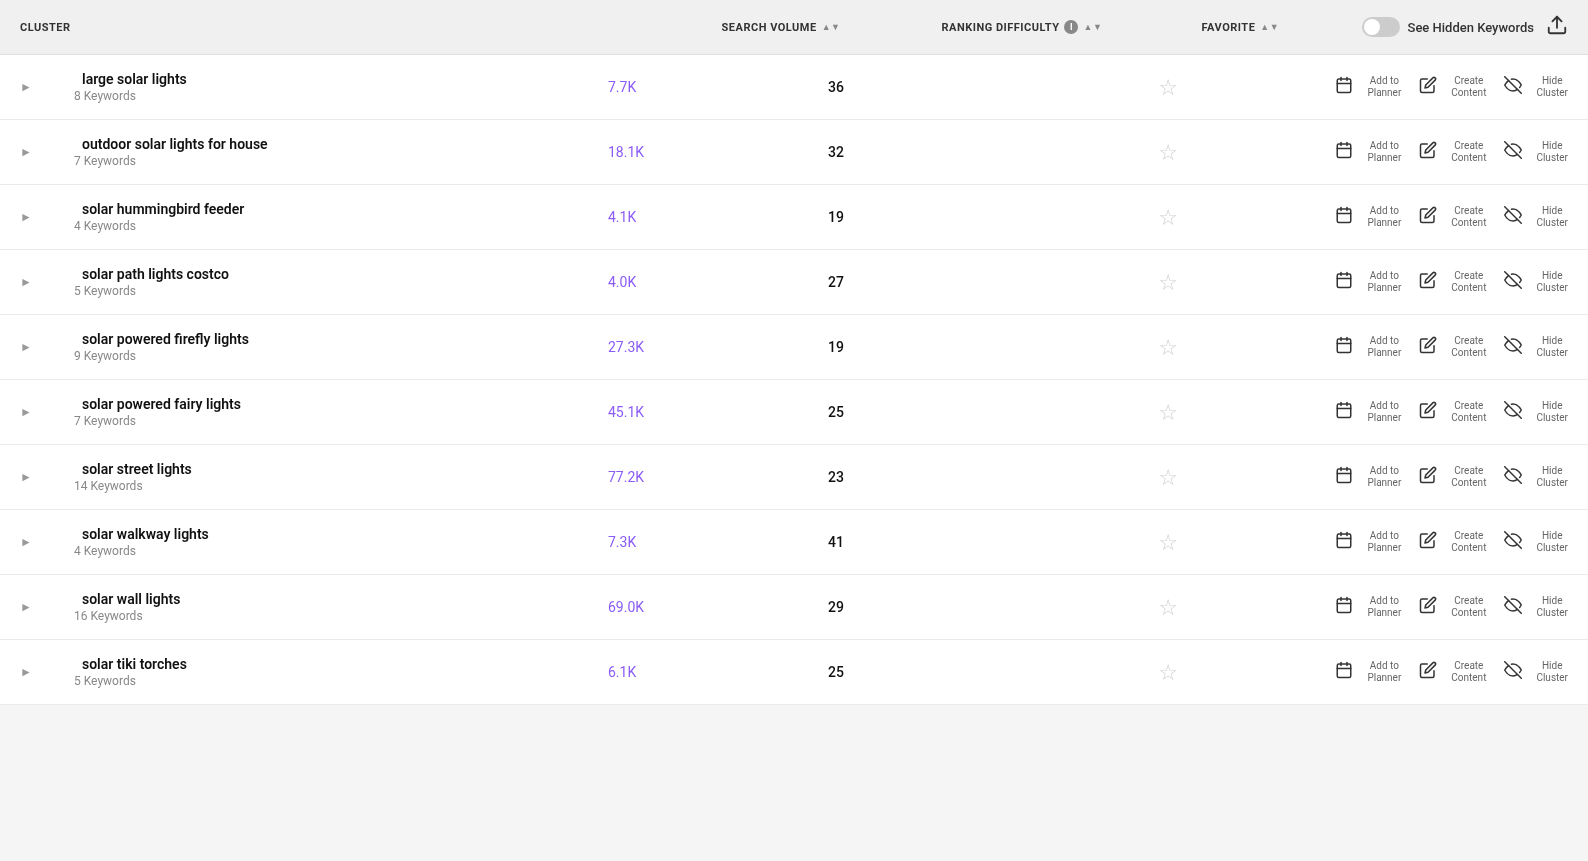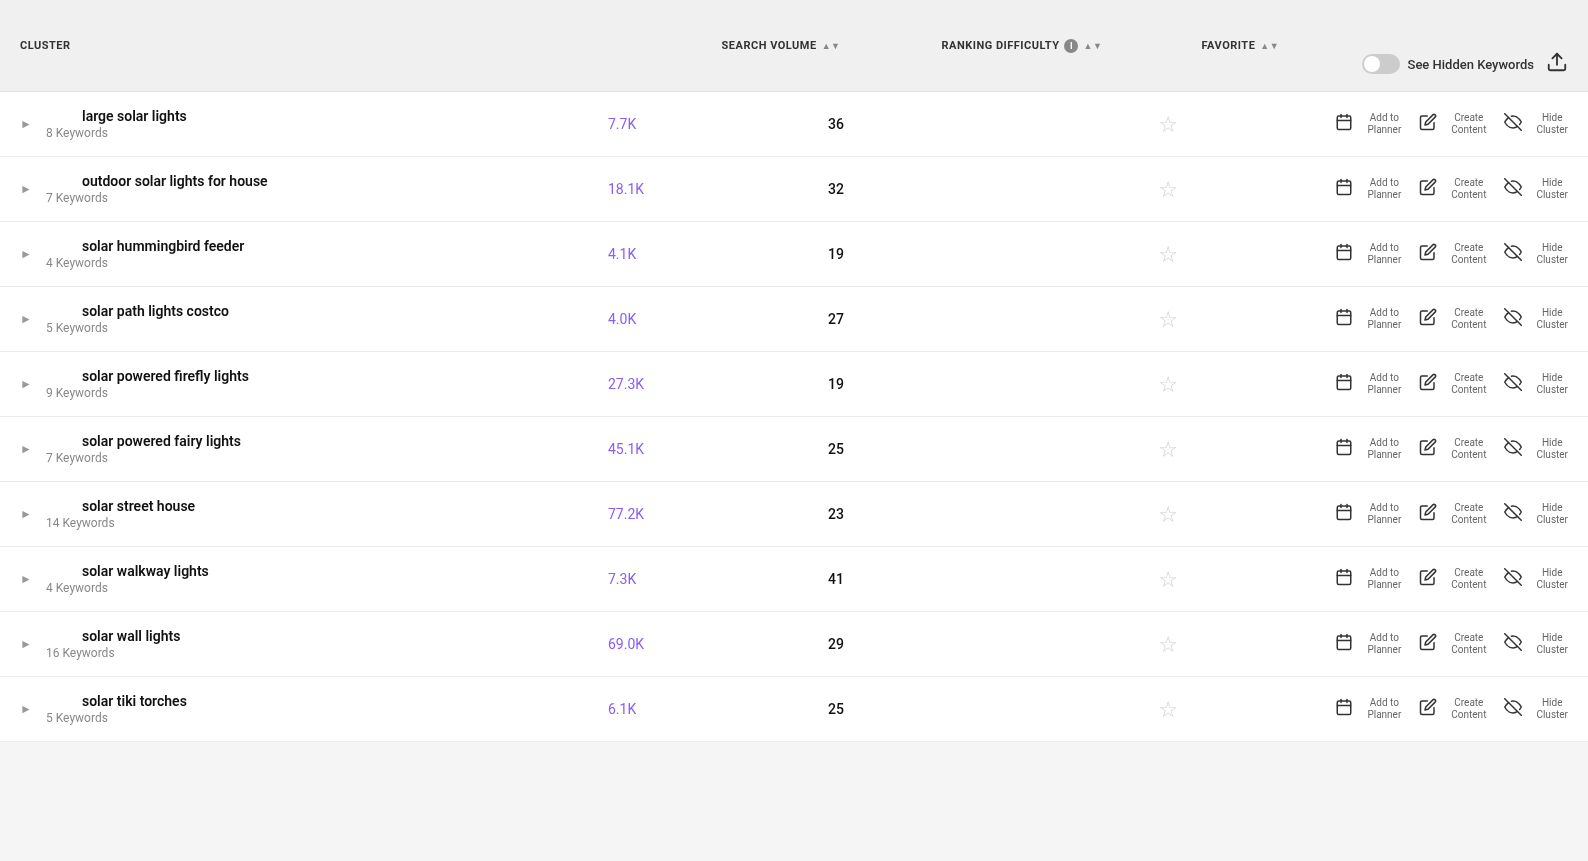--- a/index.html
+++ b/index.html
@@ -45,21 +45,20 @@
       display: inline-flex;
       align-items: center;
       justify-content: center;
       font-style: normal;
     }
     .col-actions {
       display: flex;
       align-items: center;
       gap: 12px;
       justify-content: flex-end;
-      margin-top: 37px;
     }
     .toggle-container {
       display: flex;
       align-items: center;
       gap: 8px;
     }
     .toggle {
       width: 38px;
       height: 20px;
       background: #ccc;
@@ -110,20 +109,21 @@
     .cluster-info .cluster-name {
       font-weight: 600;
       font-size: 14px;
       color: #111;
       margin-left: 36px;
     }
     .cluster-info .keywords-count {
       font-size: 12px;
       color: #888;
       margin-top: 2px;
+      margin-left: 28px;
     }
     .search-volume {
       font-size: 14px;
       font-weight: 400;
       color: #8b5cf6;
     }
     .ranking-difficulty {
       font-size: 14px;
       font-weight: 500;
       color: #111;
@@ -476,21 +476,21 @@
           </svg>
         </span>
         <span class="action-label">Hide<br>Cluster</span>
       </div>
     </div>
   </div>
       <div class="table-row">
     <div class="cluster-cell">
       <span class="expand-arrow">►</span>
       <div class="cluster-info">
-        <div class="cluster-name">solar street house</div>
+        <div class="cluster-name">solar street lights</div>
         <div class="keywords-count">14 Keywords</div>
       </div>
     </div>
     <div class="search-volume">77.2K</div>
     <div class="ranking-difficulty">23</div>
     <div class="favorite-cell">
       <span class="star-icon">☆</span>
     </div>
     <div class="actions-cell">
       <div class="action-btn">

